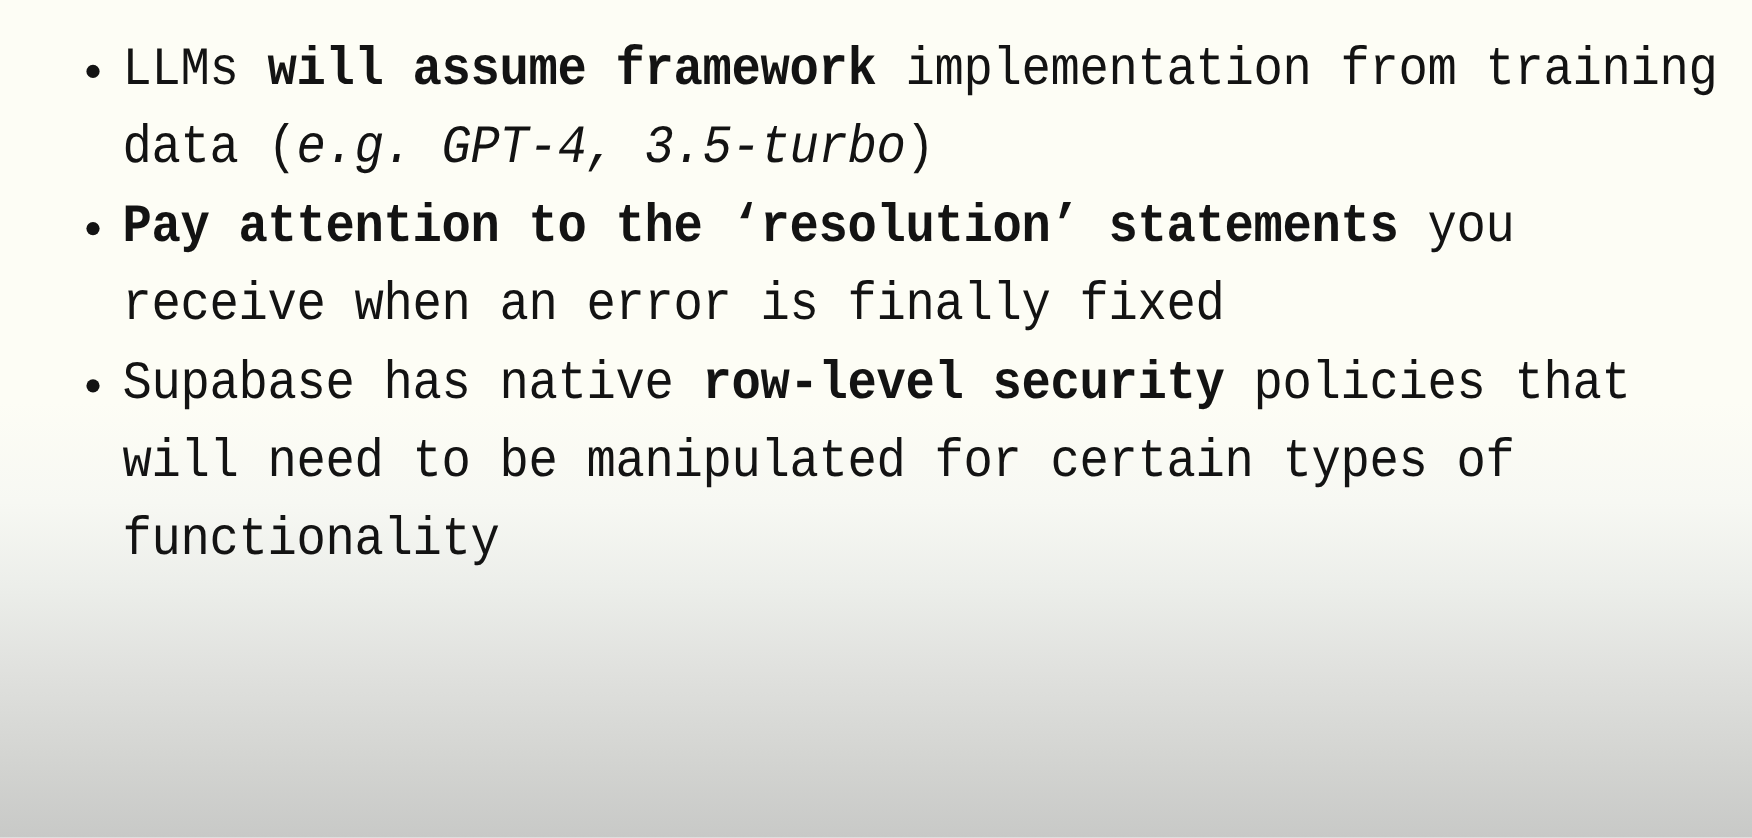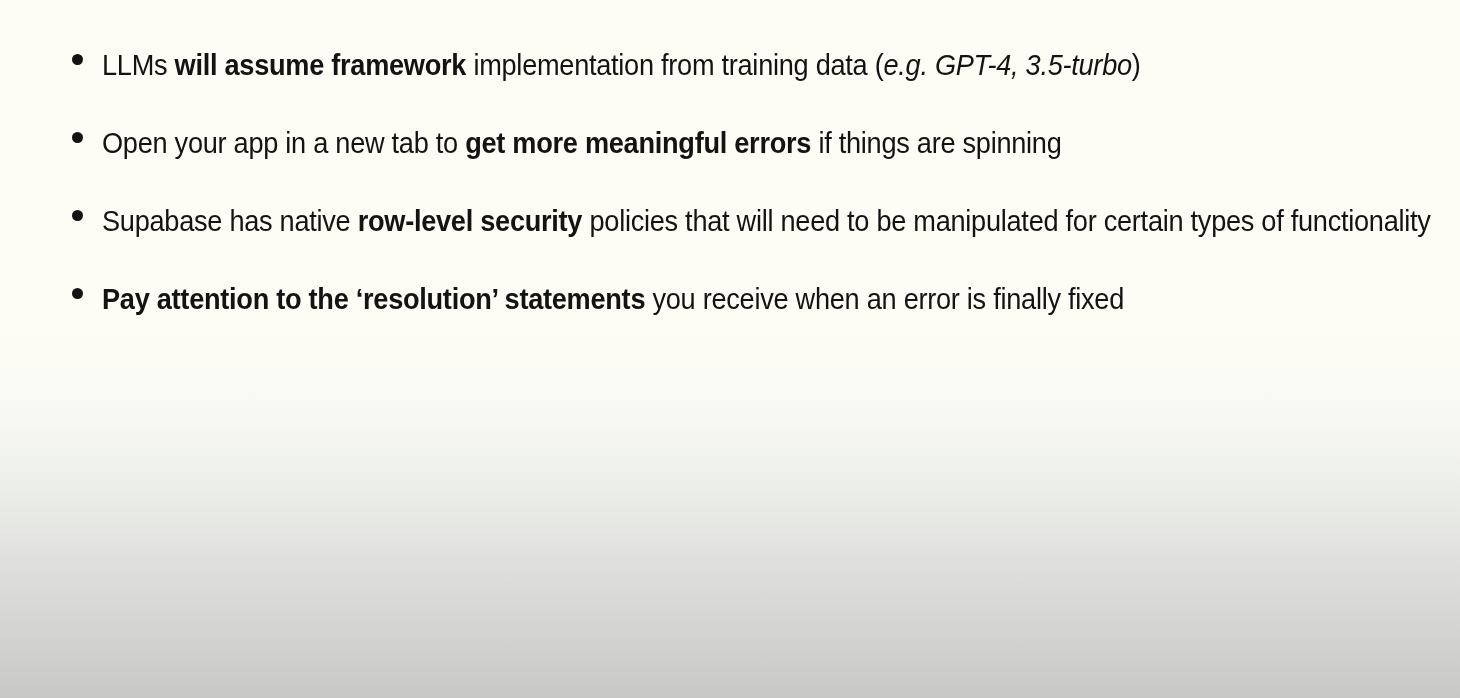--- a/index.html
+++ b/index.html
@@ -40,24 +40,25 @@
     left: 64px;
     top: 26px;
     right: 16px;
   }
 
   .bullet-item {
     position: relative;
     padding-left: 38px;
     margin: 0 0 1px 0;
     color: #131313;
-    font-size: 30px;
-    line-height: 77px;
+    font-size: 45px;
+    line-height: 65px;
     letter-spacing: -0.3px;
     font-stretch: condensed;
+    font-family: Liberation Mono, monospace;
     -webkit-font-smoothing: antialiased;
   }
 
   .bullet-marker {
     position: absolute;
     left: 8px;
     top: 28px;
     width: 11px;
     height: 11px;
     border-radius: 50%;
@@ -77,26 +78,22 @@
 </style>
 </head>
 <body>
 
 <div id="slide">
   <ul id="bullet-list">
       <li class="bullet-item" id="bullet-llms-assume-framework">
         <span class="bullet-marker"></span>
         <span class="bullet-text"><span>LLMs </span><span class="b">will assume framework</span><span> implementation from training data (</span><span class="i">e.g. GPT-4, 3.5-turbo</span><span>)</span></span>
       </li>
-      <li class="bullet-item" id="bullet-open-app-new-tab">
+      <li class="bullet-item" id="bullet-resolution-statements">
         <span class="bullet-marker"></span>
-        <span class="bullet-text"><span>Open your app in a new tab to </span><span class="b">get more meaningful errors</span><span> if things are spinning</span></span>
+        <span class="bullet-text"><span class="b">Pay attention to the ‘resolution’ statements</span><span> you receive when an error is finally fixed</span></span>
       </li>
       <li class="bullet-item" id="bullet-supabase-row-level-security">
         <span class="bullet-marker"></span>
         <span class="bullet-text"><span>Supabase has native </span><span class="b">row-level security</span><span> policies that will need to be manipulated for certain types of functionality</span></span>
       </li>
-      <li class="bullet-item" id="bullet-resolution-statements">
-        <span class="bullet-marker"></span>
-        <span class="bullet-text"><span class="b">Pay attention to the ‘resolution’ statements</span><span> you receive when an error is finally fixed</span></span>
-      </li>
     </ul>
 </div>
 
 </body></html>

